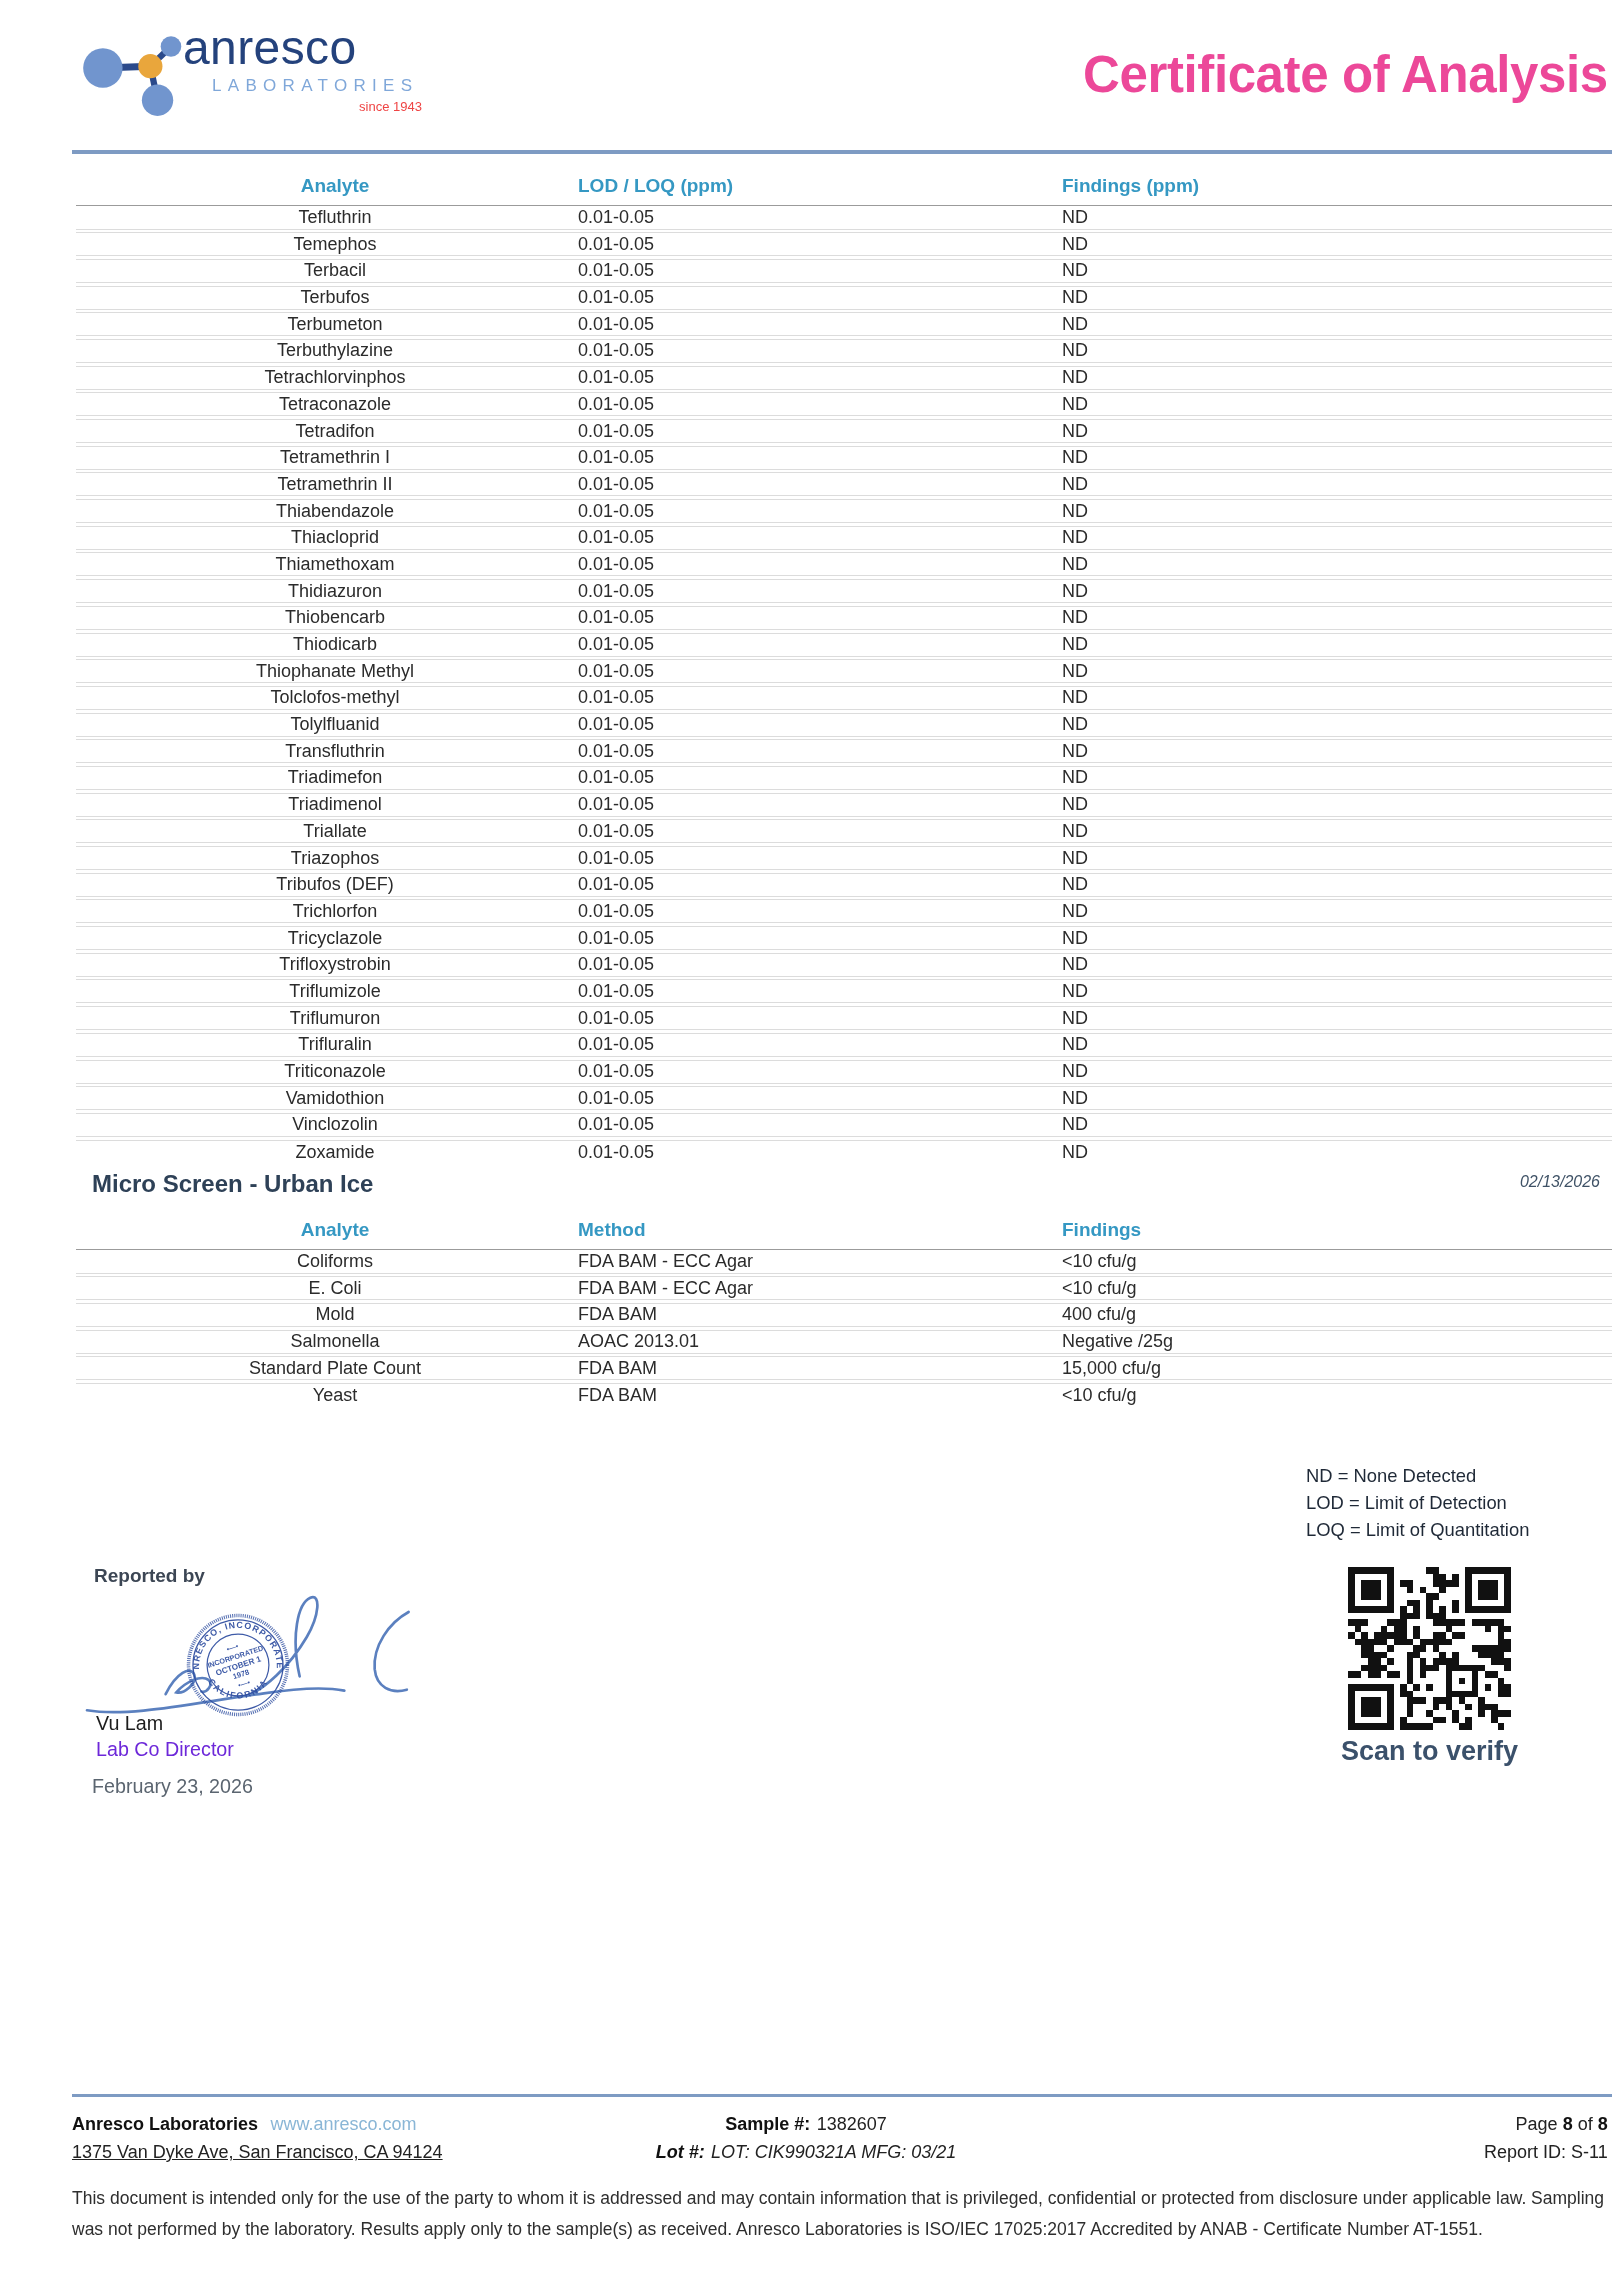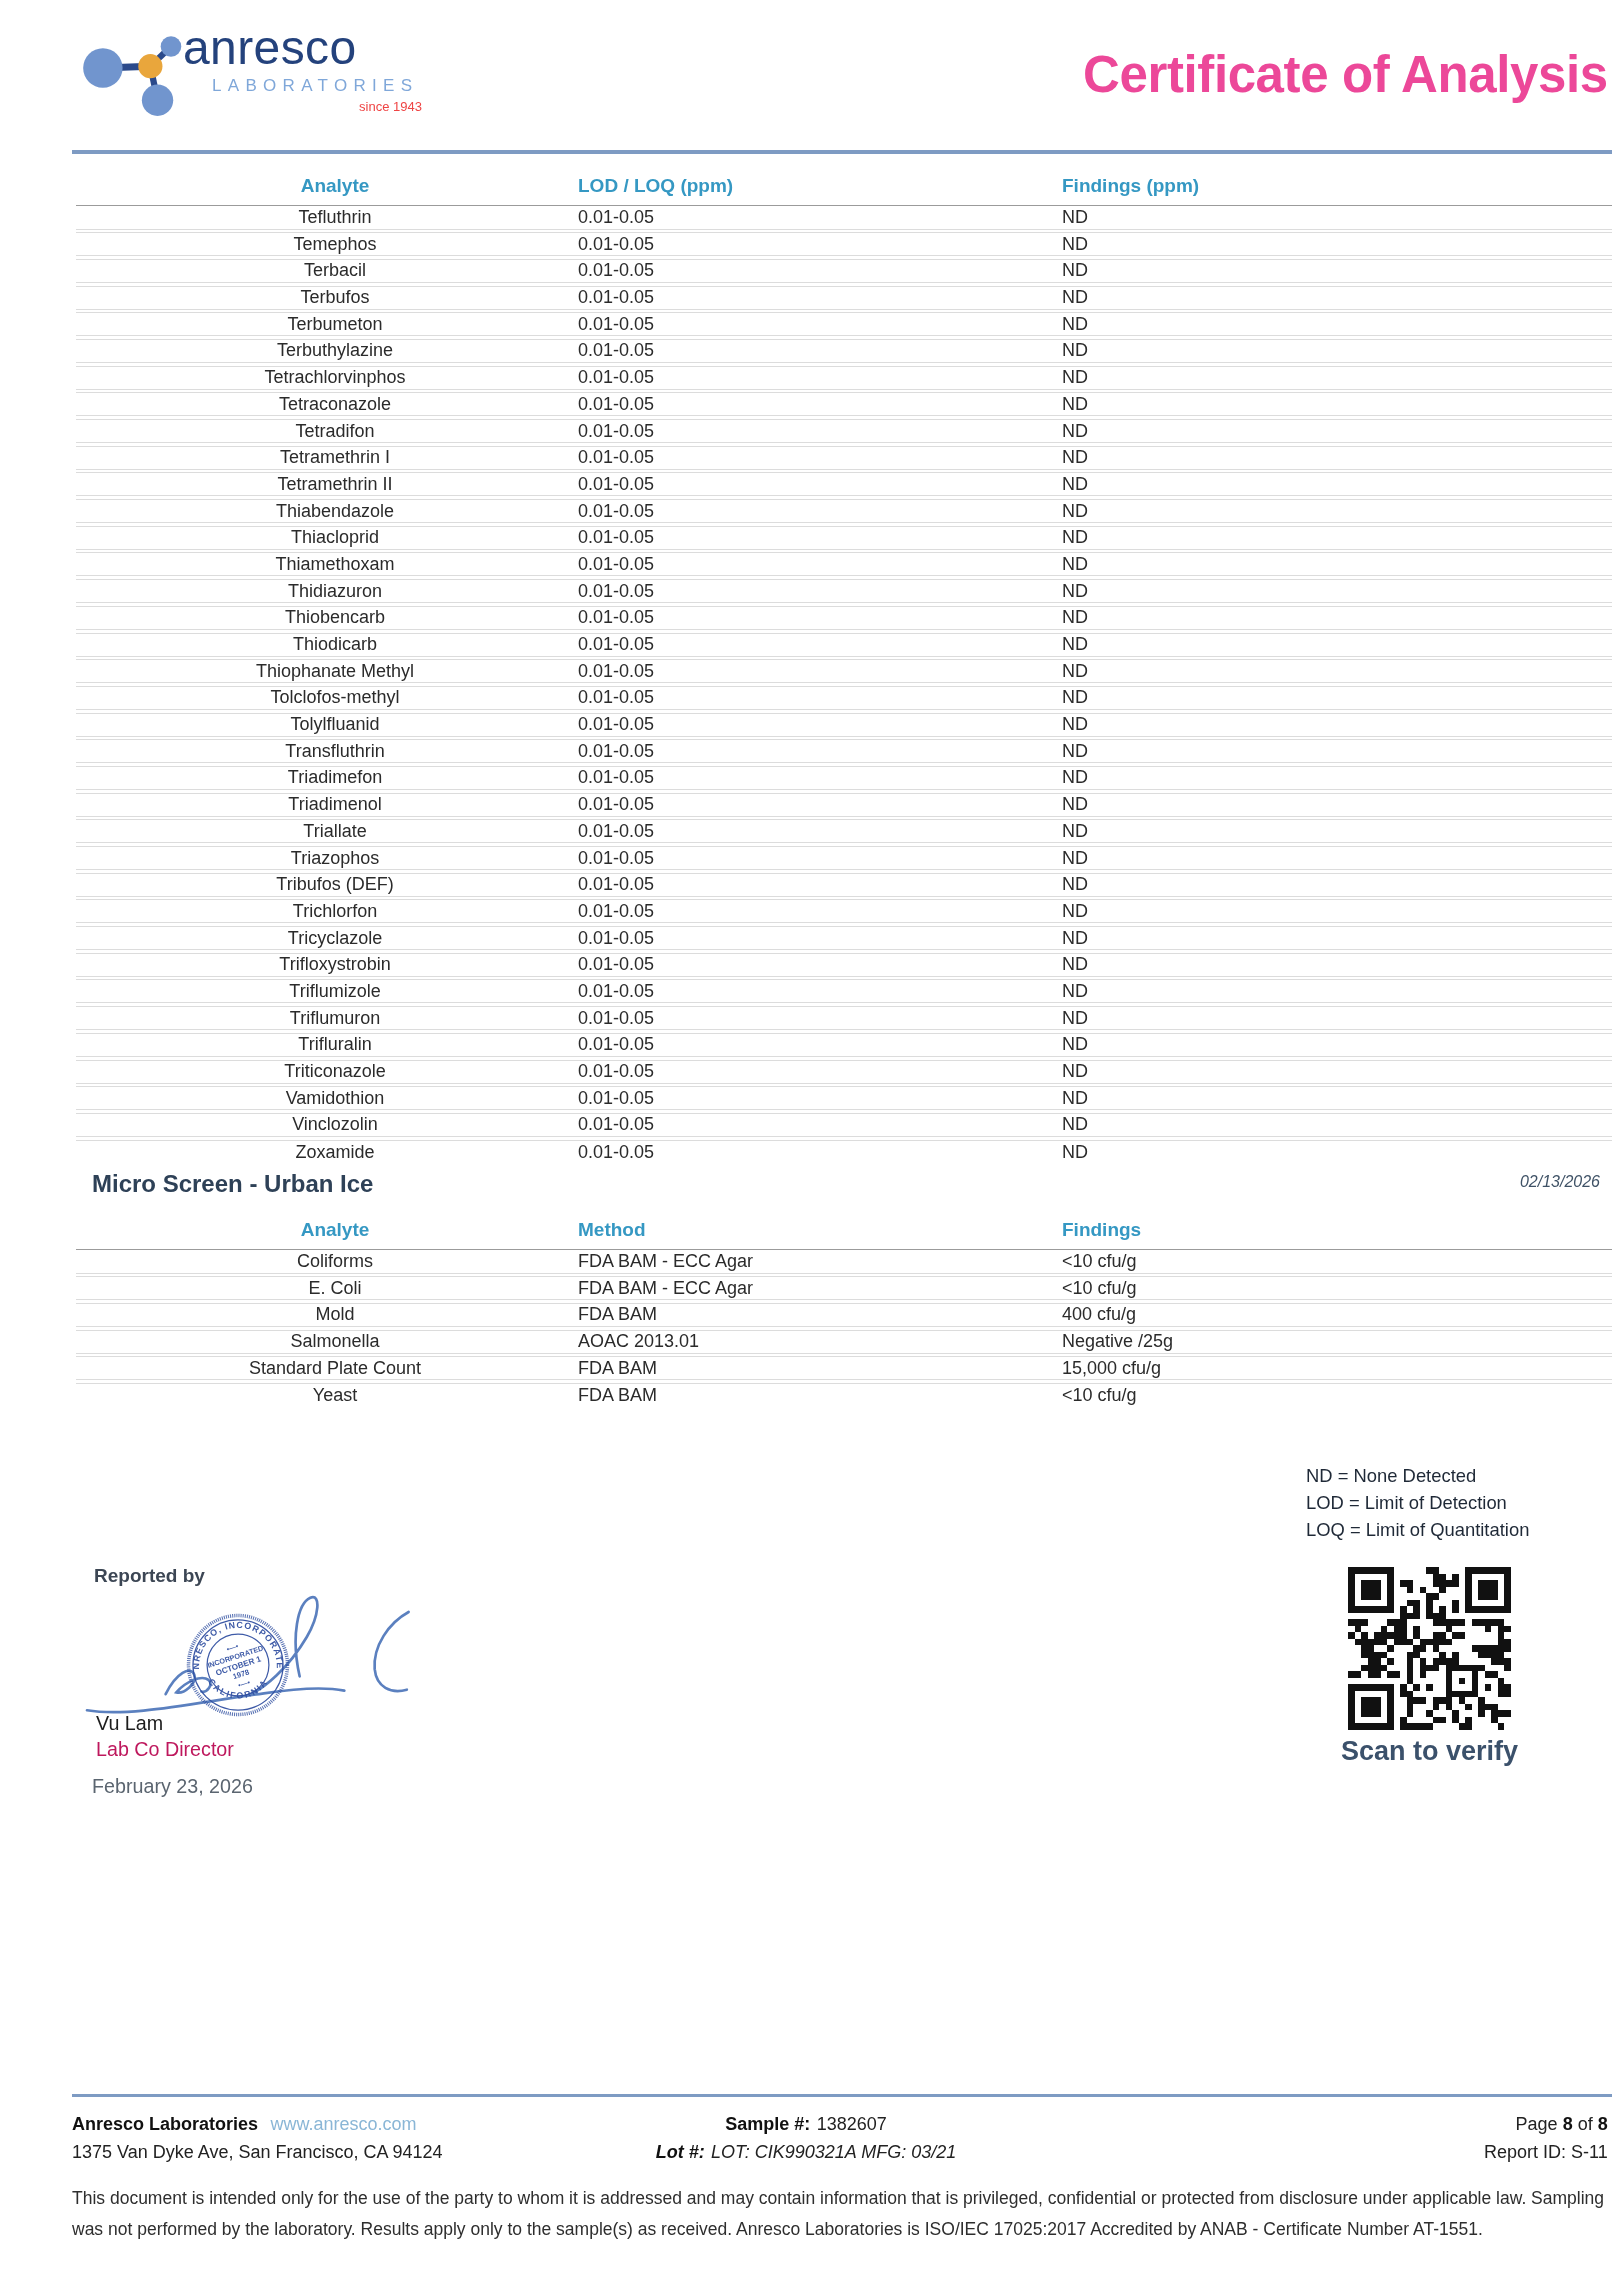--- a/index.html
+++ b/index.html
@@ -35,33 +35,33 @@
   .micro-date{position:absolute;right:22px;top:1173px;font-size:16px;font-style:italic;color:#3f5266;}
 
   
   .legend{position:absolute;left:1306px;top:1462px;font-size:18.4px;color:#1f2937;line-height:27px;}
 
   
   .reported{position:absolute;left:94px;top:1565px;font-size:19px;font-weight:700;color:#3c4654;}
   .sig-svg{position:absolute;left:76px;top:1587px;}
   .stamp{position:absolute;left:185px;top:1612px;width:106px;height:106px;opacity:.92;}
   .sig-name{position:absolute;left:96px;top:1712px;font-size:19.7px;color:#1d1d1d;}
-  .sig-title{position:absolute;left:96px;top:1738px;font-size:19.7px;color:#be185d;}
+  .sig-title{position:absolute;left:96px;top:1738px;font-size:19.7px;color:#6d28d9;}
   .sig-date{position:absolute;left:92px;top:1775px;font-size:19.7px;color:#5b6570;}
 
   
   .qr{position:absolute;left:1348px;top:1567px;width:163px;height:163px;}
   .qr-caption{position:absolute;left:1339px;top:1736px;width:181px;text-align:center;
               font-size:27px;font-weight:700;color:#3b516b;}
 
   
   .footer-rule{position:absolute;left:72px;top:2094px;width:1540px;height:2.7px;background:#7e9bc3;}
   .f-line{position:absolute;font-size:18px;color:#222;}
   .f-left1{left:72px;top:2114px;}
-  .f-left2{left:72px;top:2142px;}
+  .f-left2{left:72px;top:2142px;text-decoration:underline;}
   .f-center1{left:448px;top:2114px;width:716px;text-align:center;}
   .f-center2{left:448px;top:2142px;width:716px;text-align:center;font-style:italic;}
   .f-right1{right:14.3px;top:2114px;text-align:right;}
   .f-right2{right:14.3px;top:2142px;text-align:right;}
   .f-bold{font-weight:700;color:#111;}
   .f-site{color:#8ab6d6;margin-left:12.5px;text-decoration:none;}
   .sp{margin-left:6.3px;}
   .disclaimer{position:absolute;left:72px;top:2183px;width:1533px;font-size:17.5px;
               line-height:31px;color:#2e2e2e;}
 </style>

